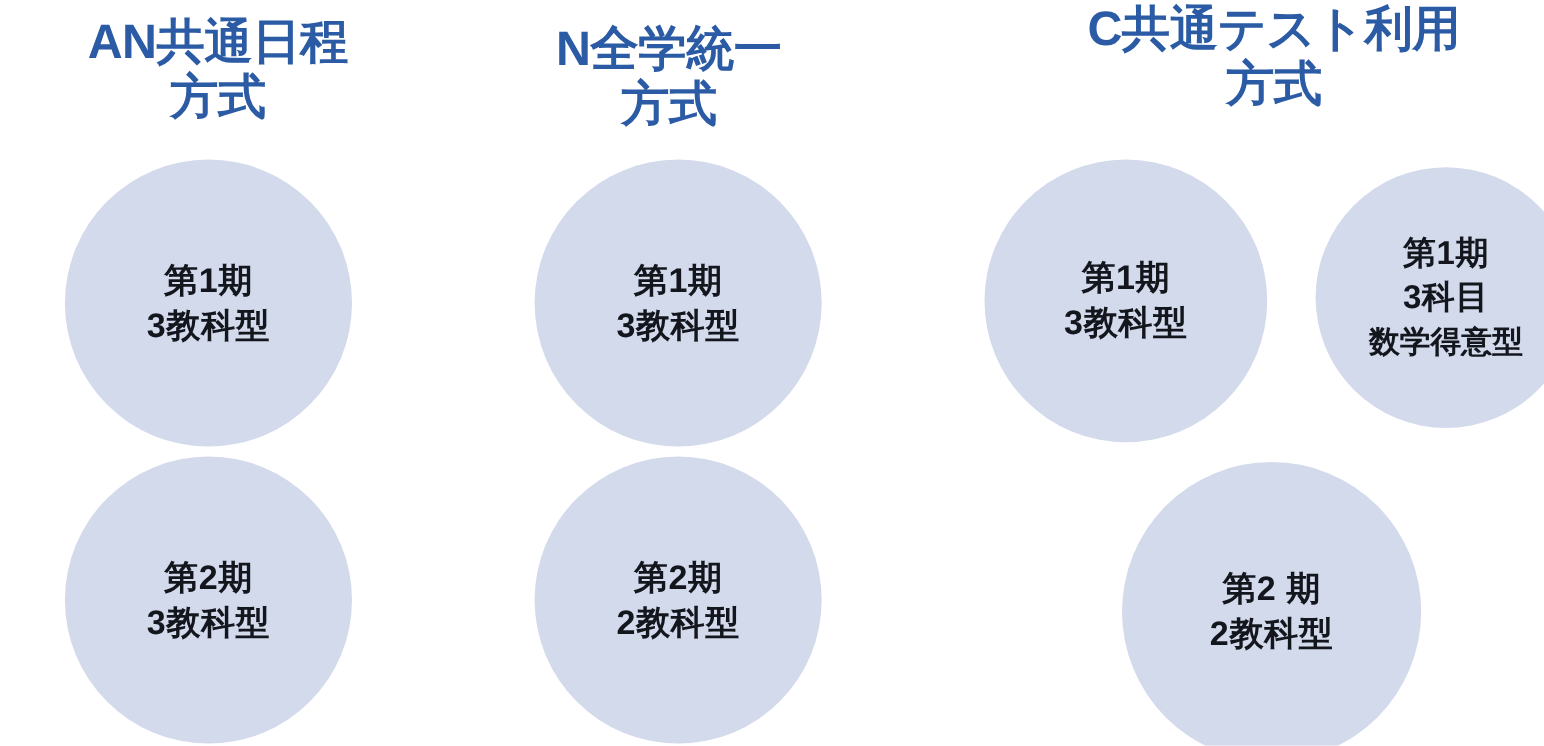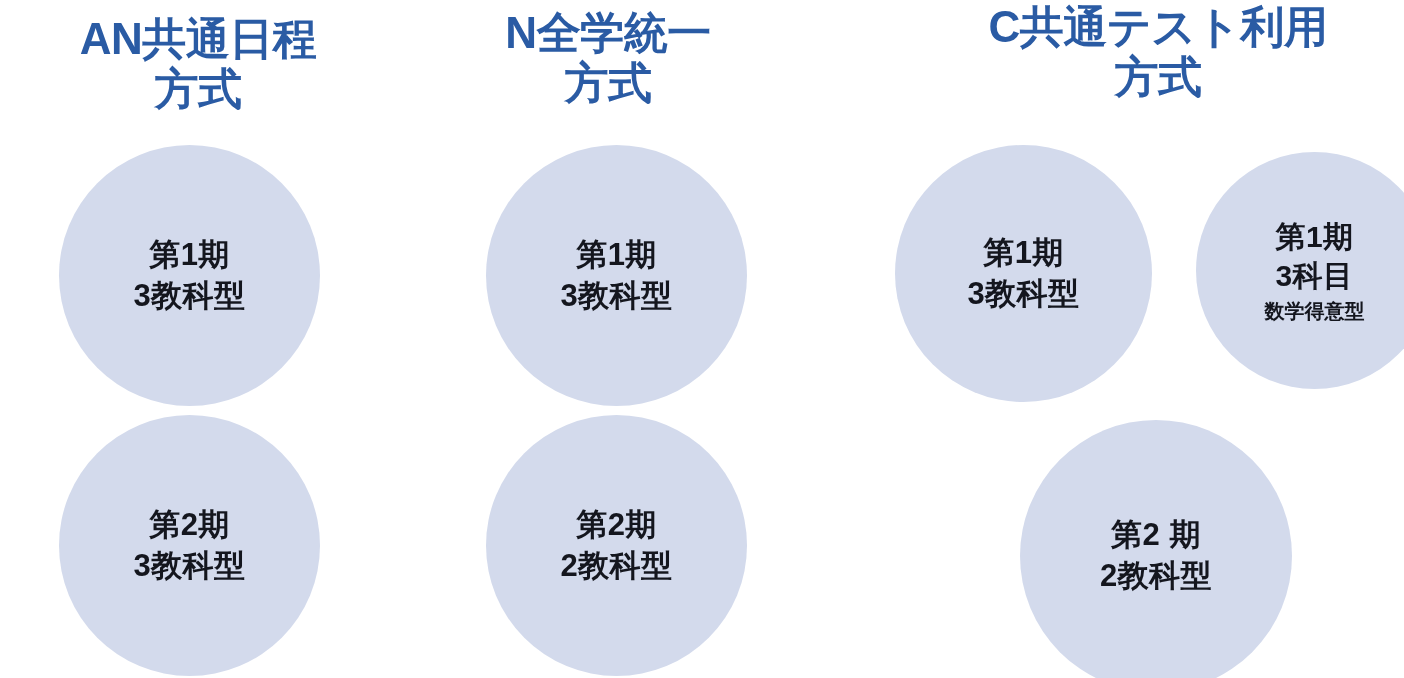--- a/index.html
+++ b/index.html
@@ -29,21 +29,21 @@
     font-size: 44px;
     line-height: 1.14;
     letter-spacing: -0.5px;
     white-space: nowrap;
   }
   .col-heading .line2 {
     display: block;
   }
 
   #heading-an  { left: 0px;   top: 14px;  width: 300px; }
-  #heading-n   { left: 405px; top: 8px;  width: 310px; }
+  #heading-n   { left: 405px; top: 20px;  width: 310px; }
   #heading-c   { left: 880px; top: 2px;  width: 460px; }
 
   
   .circle {
     position: absolute;
     border-radius: 50%;
     background: #d3daec;
     display: flex;
     flex-direction: column;
     align-items: center;
@@ -55,21 +55,21 @@
   }
   .circle .l1,
   .circle .l2 {
     display: block;
     font-size: 31px;
     letter-spacing: 0.5px;
     white-space: nowrap;
   }
   .circle .l3 {
     display: block;
-    font-size: 20px;
+    font-size: 28px;
     letter-spacing: 0px;
     white-space: nowrap;
     margin-top: 2px;
   }
   .circle.has-sub .l1,
   .circle.has-sub .l2 {
     font-size: 30px;
   }
 
   

